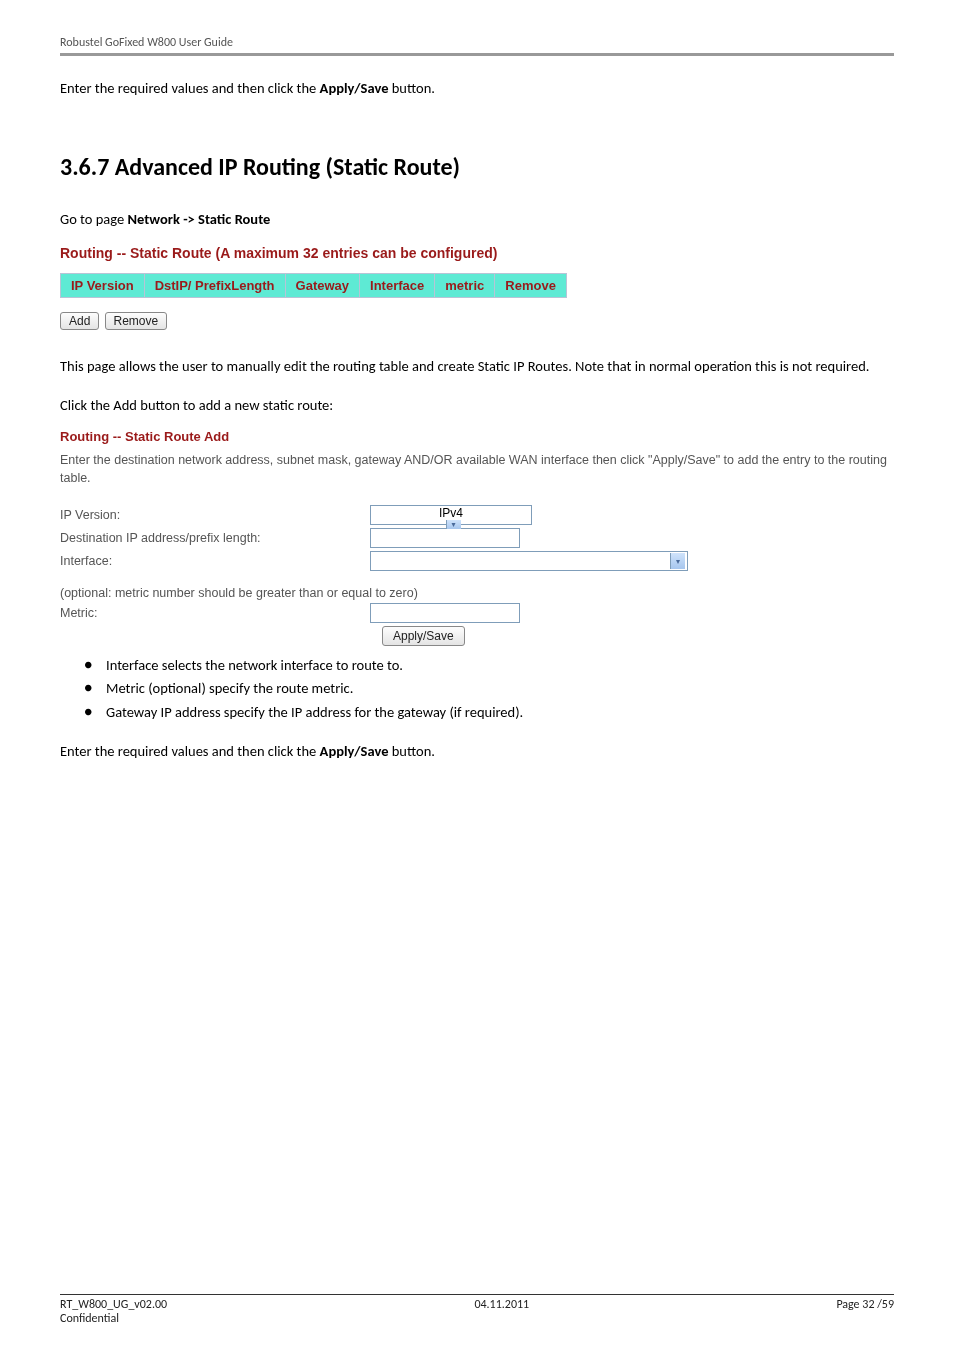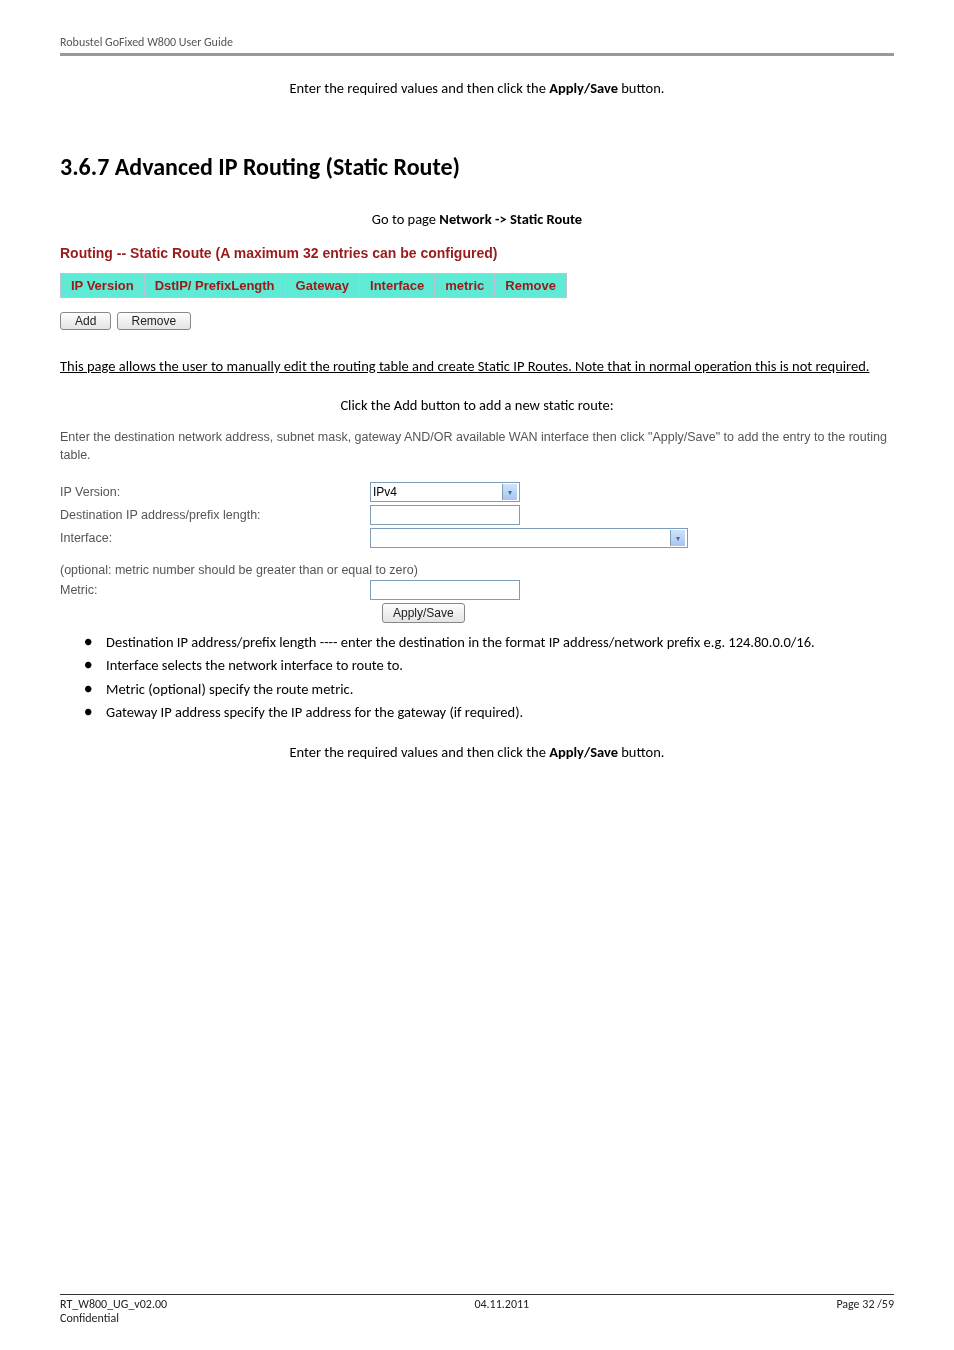--- a/index.html
+++ b/index.html
@@ -20,21 +20,20 @@
   .header-rule {
     border: none;
     border-top: 3px solid #999;
     margin-top: 4px;
     margin-bottom: 22px;
   }
   .body-text {
     font-size: 14.5px;
     line-height: 1.5;
     margin-bottom: 4px;
-    text-align: center;
   }
   .justify { text-align: justify; }
   .section-heading {
     font-size: 24px;
     font-weight: bold;
     margin-top: 52px;
     margin-bottom: 28px;
   }
   .bold { font-weight: bold; }
   .img-block {
@@ -64,21 +63,21 @@
     color: #9a1a1a;
     background: #5eead4;
     border: 1px solid #b7c4d6;
     padding: 4px 10px;
     font-size: 13px;
     text-align: center;
   }
   .ui-button {
     font-family: Arial, sans-serif;
     font-size: 12px;
-    padding: 1px 14px;
+    padding: 1px 8px;
     background: linear-gradient(#fdfdfd, #e4e4e4);
     border: 1px solid #888;
     border-radius: 3px;
     color: #222;
     display: inline-block;
     margin-right: 2px;
   }
   .desc-gray {
     font-family: Verdana, Arial, sans-serif;
     color: #555;
@@ -194,30 +193,31 @@
       <th>Interface</th>
       <th>metric</th>
       <th>Remove</th>
     </tr>
   </tbody>
     </table>
   <span class="ui-button">Add</span>
   <span class="ui-button">Remove</span>
 </div>
 
-<p class="body-text justify" style="margin-top:26px;margin-bottom:18px;text-decoration:underline;">This page allows the user to manually edit the routing table and create Static IP Routes. Note that in normal operation this is not required.</p>
+<p class="body-text justify" style="margin-top:26px;margin-bottom:18px;">This page allows the user to manually edit the routing table and create Static IP Routes. Note that in normal operation this is not required.</p>
 
 <p class="body-text" style="margin-bottom:8px;">Click the Add button to add a new static route:</p>
 
 <div class="img-block" style="margin-bottom:8px;">
+  <div class="img-title-small">Routing -- Static Route Add</div>
   <div class="desc-gray">Enter the destination network address, subnet mask, gateway AND/OR available WAN interface then click "Apply/Save" to add the entry to the routing table.</div>
 
   <div class="form-row">
     <span class="form-label">IP Version:</span>
-    <span class="form-select" style="width:150px;">
+    <span class="form-select" style="width:162px;flex-direction:column;">
       <span>IPv4</span>
       <span class="sel-arrow">▾</span>
     </span>
   </div>
 
   <div class="form-row">
     <span class="form-label">Destination IP address/prefix length:</span>
     <span class="form-input" style="width:150px;"></span>
   </div>
 
@@ -241,21 +241,20 @@
     <span class="form-input" style="width:150px;"></span>
   </div>
 
   <div class="form-row" style="margin-top:2px;">
     <span style="width:322px;"></span>
     <span class="ui-button" style="padding:2px 10px;">Apply/Save</span>
   </div>
 </div>
 
 <ul class="bullet-list">
-  <li>Destination IP address/prefix length ---- enter the destination in the format IP address/network prefix e.g. 124.80.0.0/16.</li>
   <li>Interface selects the network interface to route to.</li>
   <li>Metric (optional) specify the route metric.</li>
   <li>Gateway IP address specify the IP address for the gateway (if required).</li>
 </ul>
 
 <p class="body-text" style="margin-top:18px;">
   <span>Enter the required values and then click the </span><span class="bold">Apply/Save</span><span> button.</span>
 </p>
 
 <div class="footer">

